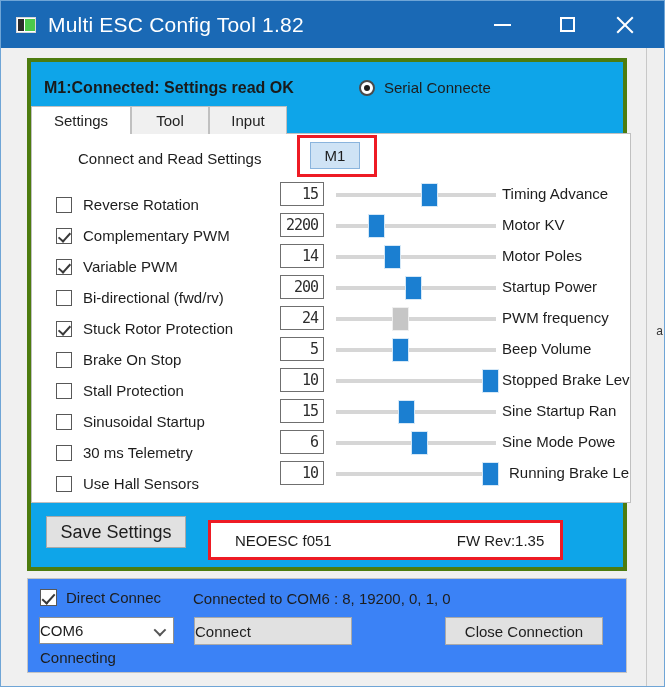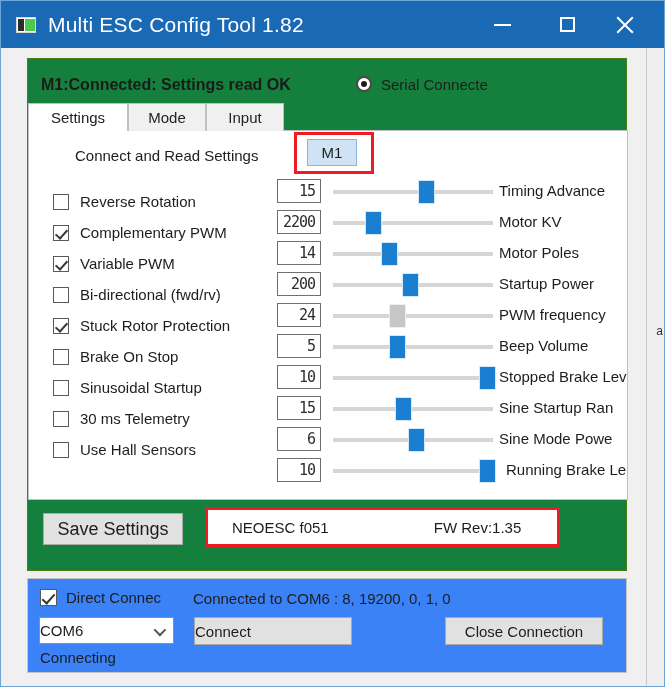--- a/index.html
+++ b/index.html
@@ -89,33 +89,33 @@
   }
   #sliver-text {
     position: absolute; right: 3px; top: 276px;
     font-size: 12px; color: #333;
   }
 
   
   #settings-panel {
     position: absolute; left: 26px; top: 10px;
     width: 600px; height: 513px;
-    background: #15803d;
-    border: 1px solid #4d7c0f;
+    background: #0ea5e9;
+    border: 4px solid #4d7c0f;
   }
 
   #status-line {
     position: absolute; left: 13px; top: 17px;
     font-size: 16px; font-weight: bold; color: #1a1a1a;
     white-space: nowrap;
   }
 
   #serial-radio-group {
     position: absolute; left: 328px; top: 17px;
-    display: flex; align-items: flex-start; gap: 9px;
+    display: flex; align-items: flex-end; gap: 9px;
   }
   #serial-radio {
     width: 16px; height: 16px; border-radius: 50%;
     border: 2px solid #4a4a4a; background: #ffffff;
     position: relative; flex: none;
   }
   #serial-radio::after {
     content: ""; position: absolute;
     left: 3px; top: 3px; width: 6px; height: 6px;
     border-radius: 50%; background: #1d1d1d;
@@ -259,25 +259,25 @@
   
   #save-settings-button {
     position: absolute; left: 15px; top: 454px;
     width: 140px; height: 32px;
     background: #e1e1e1;
     border: 1px solid #a9a9a9;
     display: flex; align-items: center; justify-content: center;
     font-size: 18px; color: #1d1d1d;
   }
   #fw-info-box {
-    position: absolute; left: 177px; top: 448px;
+    position: absolute; left: 177px; top: 458px;
     width: 355px; height: 40px;
     border: 3px solid #ee1b24;
     background: #ffffff;
-    display: flex; align-items: center;
+    display: flex; align-items: center; gap: 20px;
   }
   #fw-model {
     margin-left: 24px;
     font-size: 15px; color: #1d1d1d;
   }
   #fw-rev {
     margin-left: 105px;
     font-size: 15px; color: #1d1d1d;
   }
 
@@ -383,21 +383,21 @@
       <div id="serial-radio-group">
         <span id="serial-radio"></span>
         <span id="serial-radio-label">Serial Connecte</span>
       </div>
 
       <div id="tab-strip">
         <div class="tab active" id="tab-0">
           <span>Settings</span>
         </div>
         <div class="tab" id="tab-1">
-          <span>Mode</span>
+          <span>Tool</span>
         </div>
         <div class="tab" id="tab-2">
           <span>Input</span>
         </div>
       </div>
 
       <div id="tab-body">
 
         <div id="connect-read-label">Connect and Read Settings</div>
         <div id="m1-button">
@@ -425,20 +425,24 @@
             <div class="cb-row">
               <span class="cb-box checked"></span>
               <span class="cb-label">Stuck Rotor Protection</span>
             </div>
             <div class="cb-row">
               <span class="cb-box"></span>
               <span class="cb-label">Brake On Stop</span>
             </div>
             <div class="cb-row">
               <span class="cb-box"></span>
+              <span class="cb-label">Stall Protection</span>
+            </div>
+            <div class="cb-row">
+              <span class="cb-box"></span>
               <span class="cb-label">Sinusoidal Startup</span>
             </div>
             <div class="cb-row">
               <span class="cb-box"></span>
               <span class="cb-label">30 ms Telemetry</span>
             </div>
             <div class="cb-row">
               <span class="cb-box"></span>
               <span class="cb-label">Use Hall Sensors</span>
             </div>

